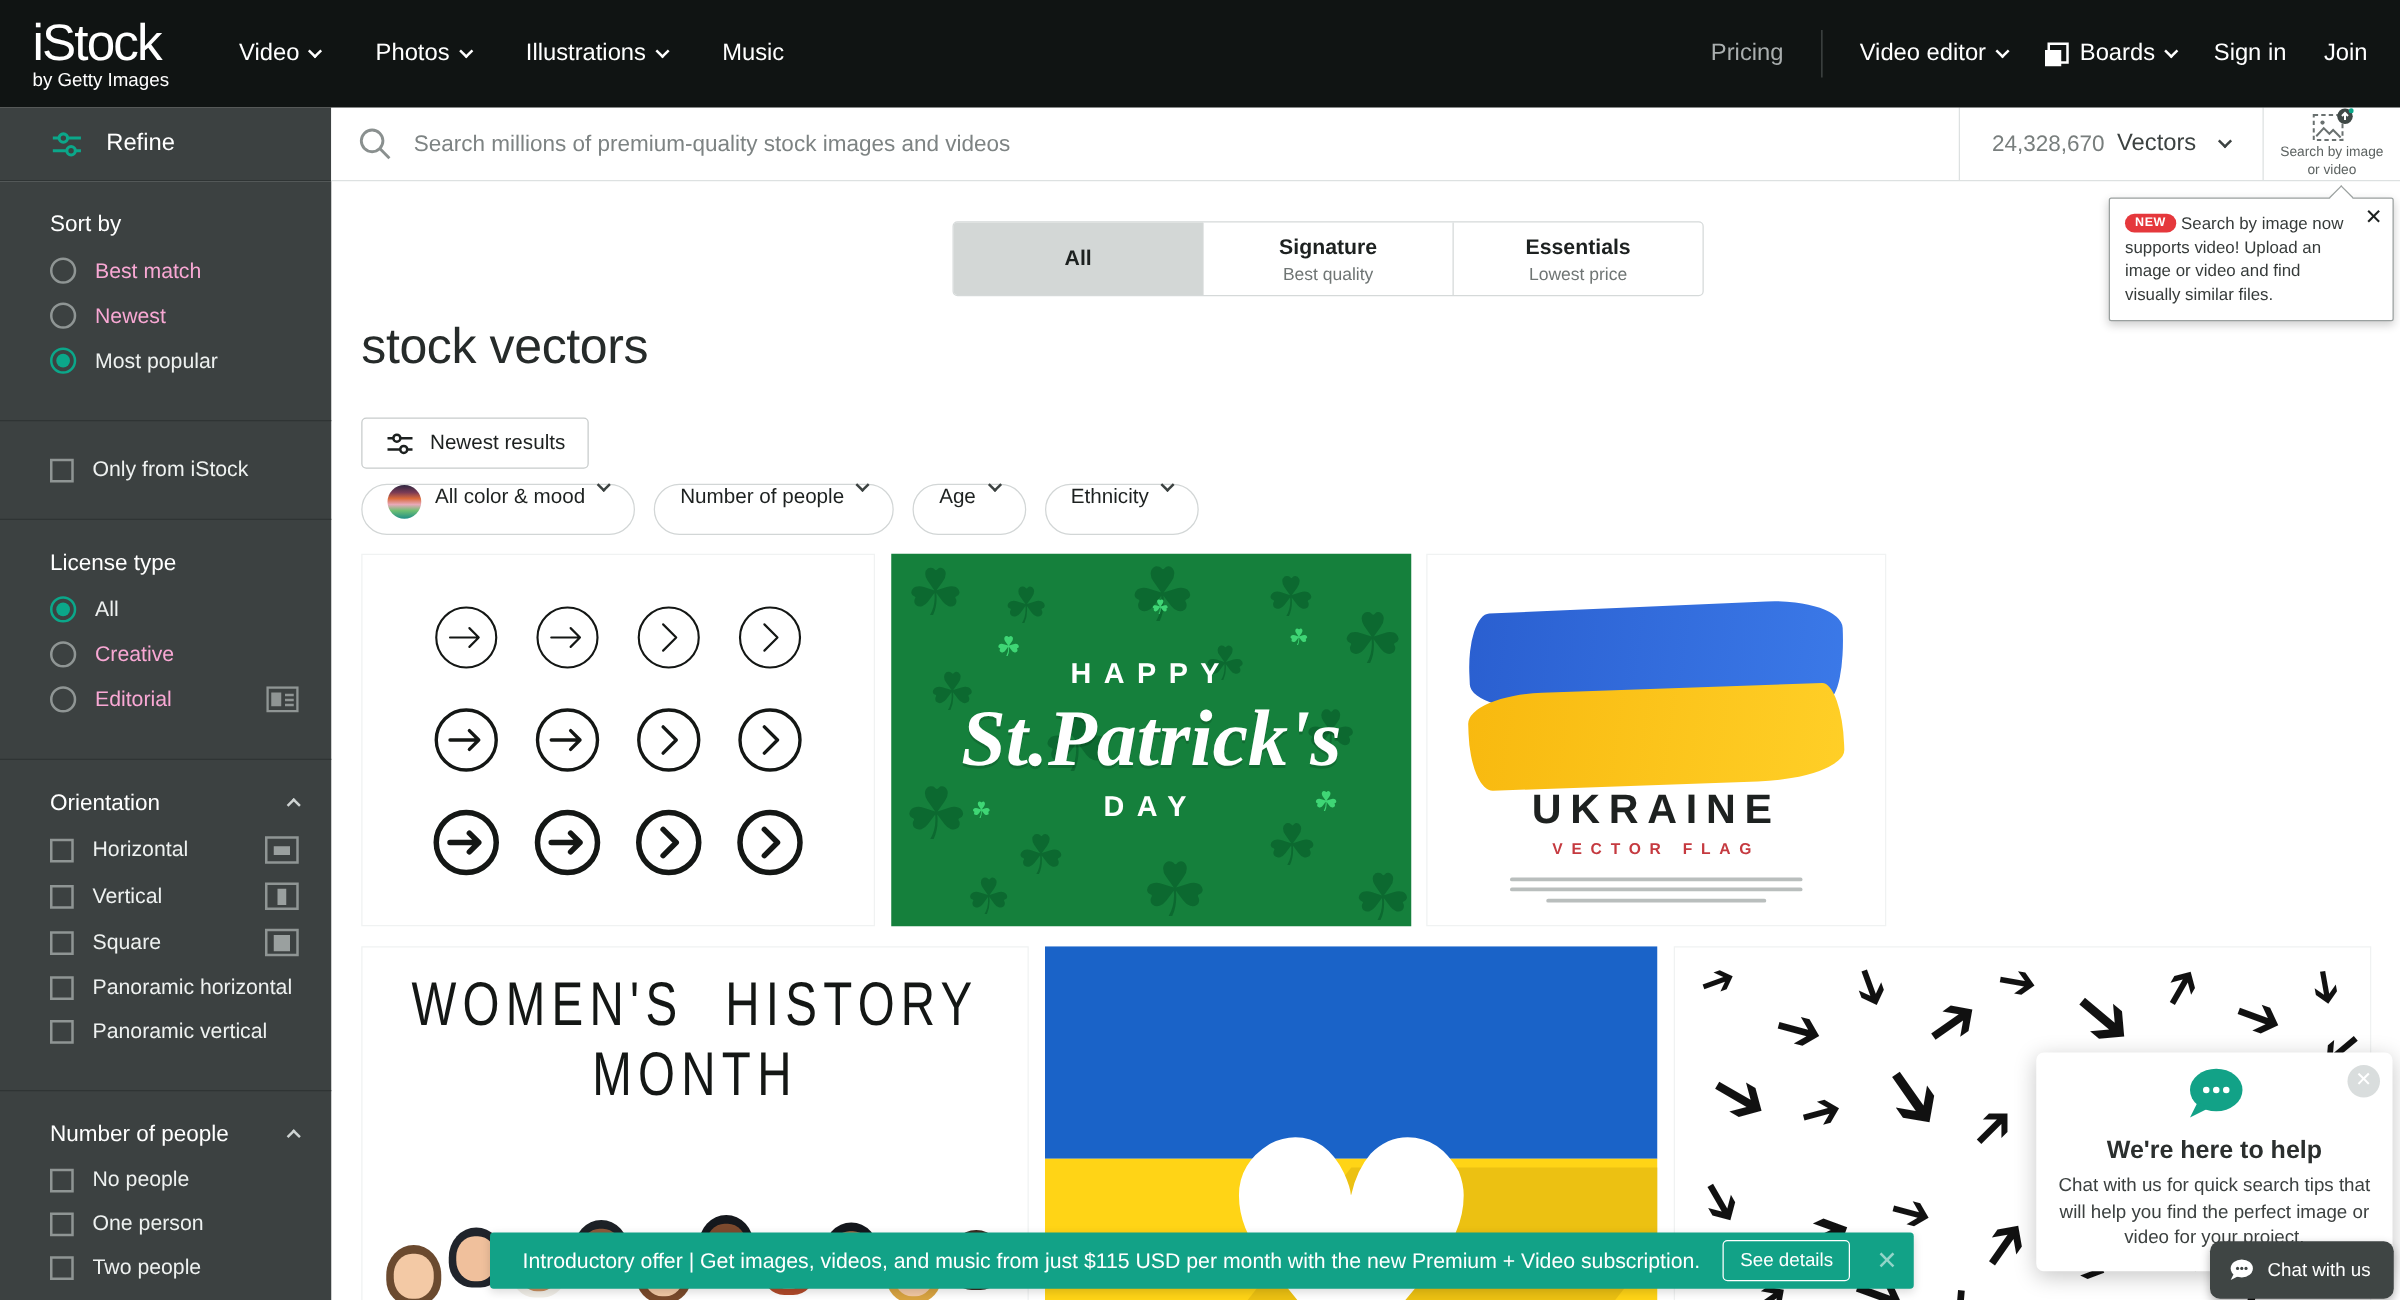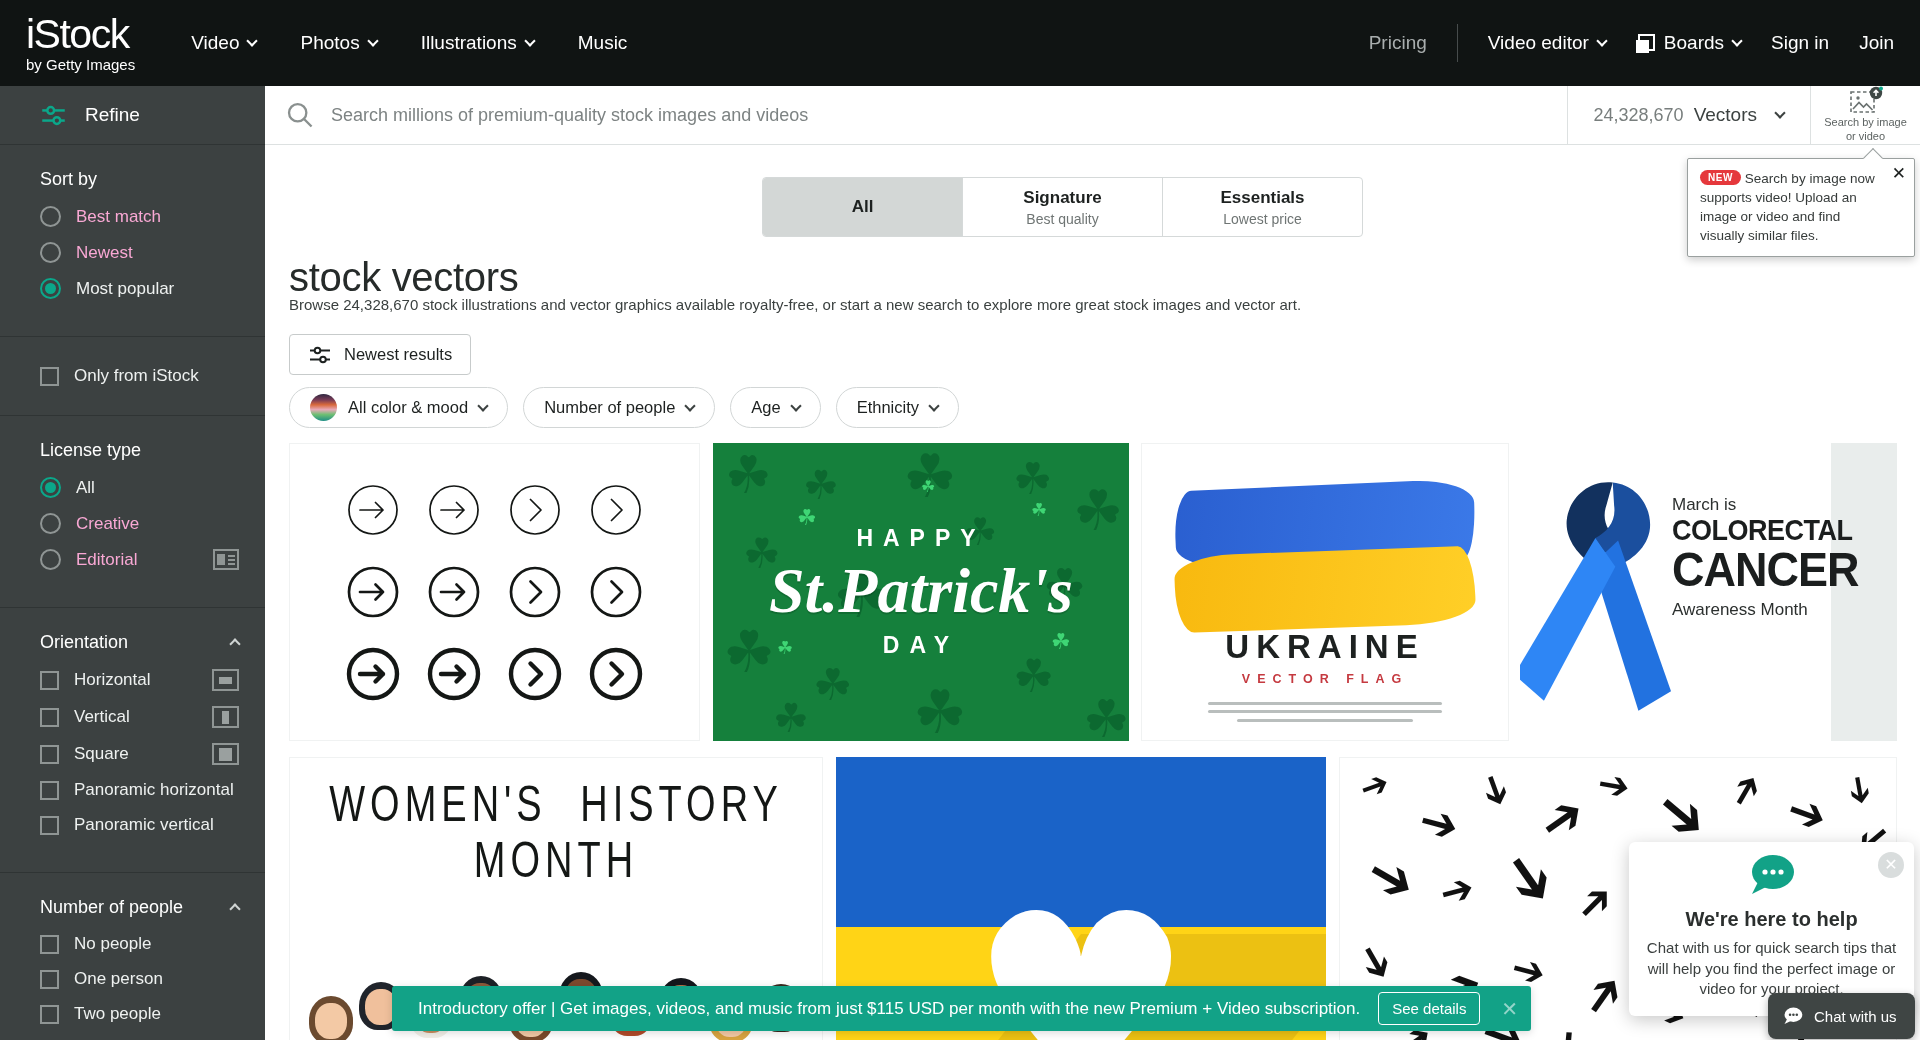--- a/index.html
+++ b/index.html
@@ -67,21 +67,21 @@
 .tab .t1{font-size:17px;font-weight:700;color:#1d2120}
 .tab .t2{font-size:14px;color:#6f7574;margin-top:3px}
 .tab.active{background:#d3d7d6;border-radius:3px 0 0 3px}
 .tab.active .t1{font-weight:700}
 
 
 .pagetitle{position:absolute;left:289px;top:255px;font-size:40px;font-weight:400;color:#262b2a;letter-spacing:-.3px;z-index:5}
 .pagedesc{position:absolute;left:289px;top:296px;font-size:15px;color:#3a403f;z-index:5}
 .newestbtn{position:absolute;left:289px;top:334px;height:41px;display:flex;align-items:center;gap:12px;padding:0 18px;border:1px solid #c7cbcb;border-radius:4px;background:#fff;font-size:16.5px;color:#1d2120;cursor:pointer;z-index:5}
 .pills{position:absolute;left:289px;top:387px;display:flex;gap:15px;z-index:5}
-.pill{height:41px;display:flex;align-items:center;gap:11px;padding:0 20px;border:1px solid #d2d6d6;border-radius:22px;background:#fff;font-size:16.5px;color:#1d2120;cursor:pointer}
+.pill{height:41px;display:flex;gap:11px;padding:0 20px;border:1px solid #d2d6d6;border-radius:22px;background:#fff;font-size:16.5px;color:#1d2120;cursor:pointer}
 .pill .chvd{width:8px;height:8px;border-right:2px solid #3c4241;border-bottom:2px solid #3c4241;transform:rotate(45deg);margin-top:-4px}
 .rainbow{width:27px;height:27px;border-radius:50%;background:linear-gradient(180deg,#2e2741 0%,#7a3b55 22%,#d96a3c 40%,#e8a9b9 58%,#6fbf73 76%,#1f8f86 100%)}
 
 
 .card{position:absolute;background:#fff;overflow:hidden;cursor:pointer}
 .card.r1{top:443px;height:298px}
 .card.r2{top:757px;height:340px}
 #card-arrows{left:289px;width:411px;display:flex;align-items:center;justify-content:center;border:1px solid #f0f2f2}
 .agrid{display:grid;grid-template-columns:repeat(4,56px);gap:26px 25px}
 #card-stpat{left:713px;width:416px;background:#15803c;color:#fff;display:flex;flex-direction:column;align-items:center;justify-content:center}
@@ -332,21 +332,20 @@
         <span class="t1">Signature</span>
         <span class="t2">Best quality</span>
       </div>
     <div class="tab">
         <span class="t1">Essentials</span>
         <span class="t2">Lowest price</span>
       </div>
   </div>
 
   <h1 class="pagetitle">stock vectors</h1>
-  <p class="pagedesc">Browse 24,328,670 stock illustrations and vector graphics available royalty-free, or start a new search to explore more great stock images and vector art.</p>
 
   <button class="newestbtn">
     <svg width="24" height="24" viewBox="0 0 24 24">
         <g stroke="#1d2120" stroke-width="2" fill="none">
           <line x1="2" y1="7.5" x2="22" y2="7.5"></line>
           <circle cx="9.5" cy="7.5" r="2.8" fill="#fff"></circle>
           <line x1="2" y1="16.5" x2="22" y2="16.5"></line>
           <circle cx="15" cy="16.5" r="2.8" fill="#fff"></circle>
         </g>
       </svg>
@@ -455,35 +454,20 @@
   <div class="card r1" id="card-ukrflag">
     <div class="stroke blue"></div>
     <div class="stroke yellow"></div>
     <div class="uk1">UKRAINE</div>
     <div class="uk2">VECTOR FLAG</div>
     <div class="lorem" style="top:87%"></div>
     <div class="lorem" style="top:90%"></div>
     <div class="lorem" style="top:93%;left:26%;width:48%"></div>
   </div>
 
-  <div class="card r1" id="card-colcan">
-    <div class="graypanel"></div>
-    <svg width="190" height="270" viewBox="0 0 100 130" style="position:absolute;left:-14px;top:16px;transform:rotate(6deg)">
-      <path d="M50 6 C36 6 28 18 28 28 C28 38 36 46 44 50 L56 36 C50 32 46 26 48 18 Z" fill="#12315e"></path>
-      <path d="M50 6 C64 6 72 18 72 28 C72 38 64 46 56 50 L44 36 C50 32 54 26 52 18 Z" fill="#1b4f9e"></path>
-      <path d="M44 50 L76 124 L92 112 L56 36 Z" fill="#2272e0"></path>
-      <path d="M56 50 L26 124 L9 112 L44 36 Z" fill="#2e86f5"></path>
-    </svg>
-    <div class="txt">
-      <div class="c1">March is</div>
-      <div class="c2">COLORECTAL</div>
-      <div class="c3">CANCER</div>
-      <div class="c4">Awareness Month</div>
-    </div>
-  </div>
 
   <div class="card r2" id="card-womens">
     <div class="wtitle">WOMEN'S HISTORY MONTH</div>
     <div class="figrow">
         <div class="fig" style="height: 158px;">
           <span class="hair" style="background:#6b4a2f"></span>
           <span class="head" style="background:#f3c9a5"></span>
         </div>
         <div class="fig" style="height: 172px;">
           <span class="hair" style="background:#20242b"></span>

